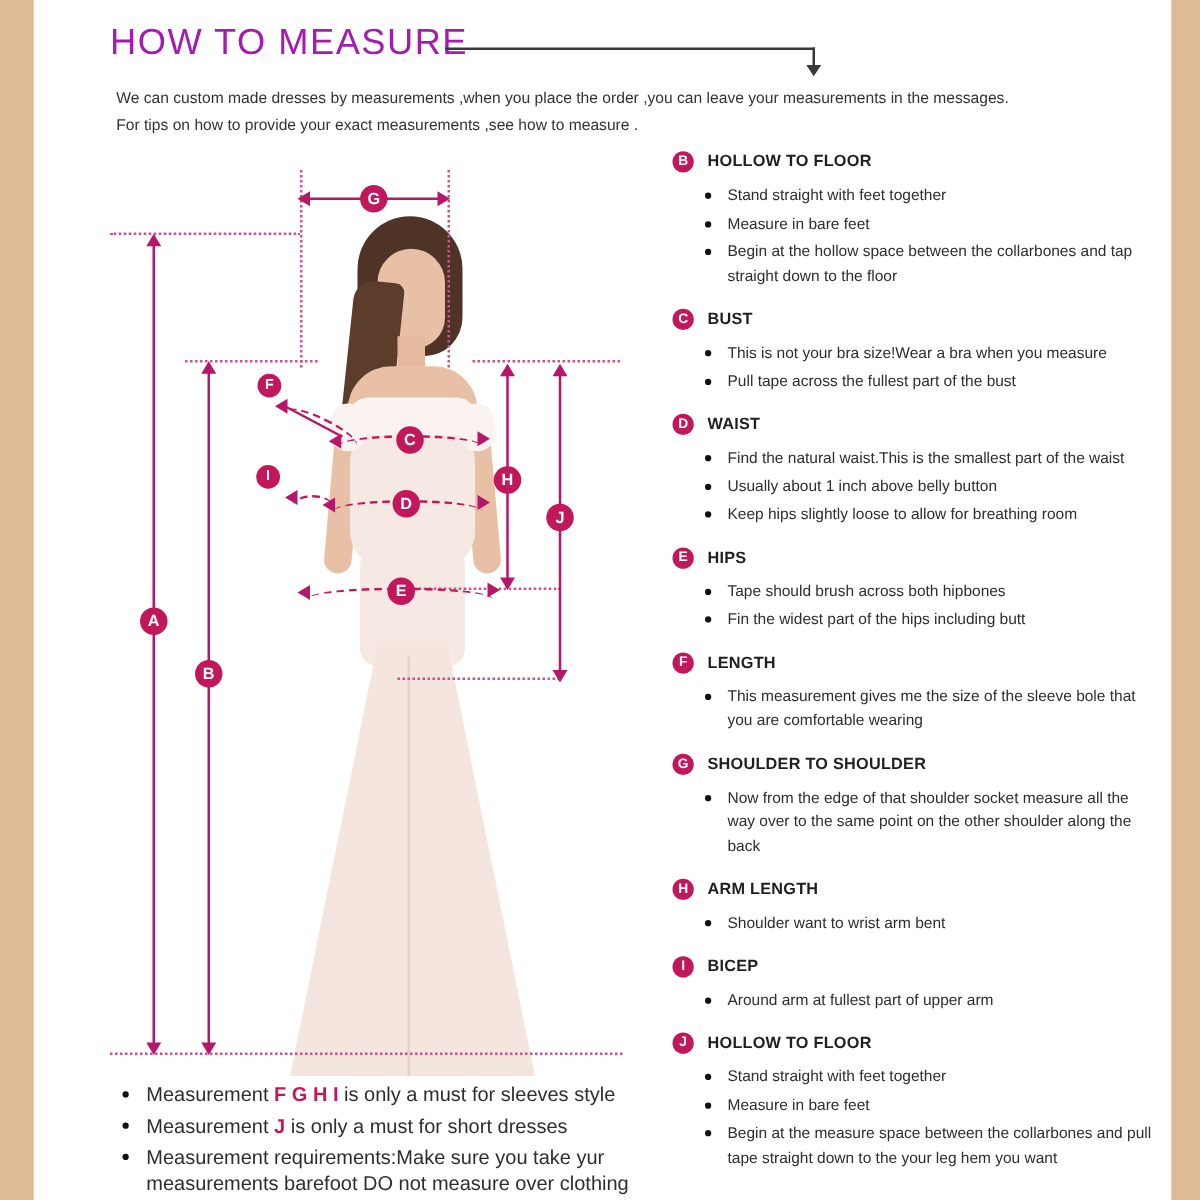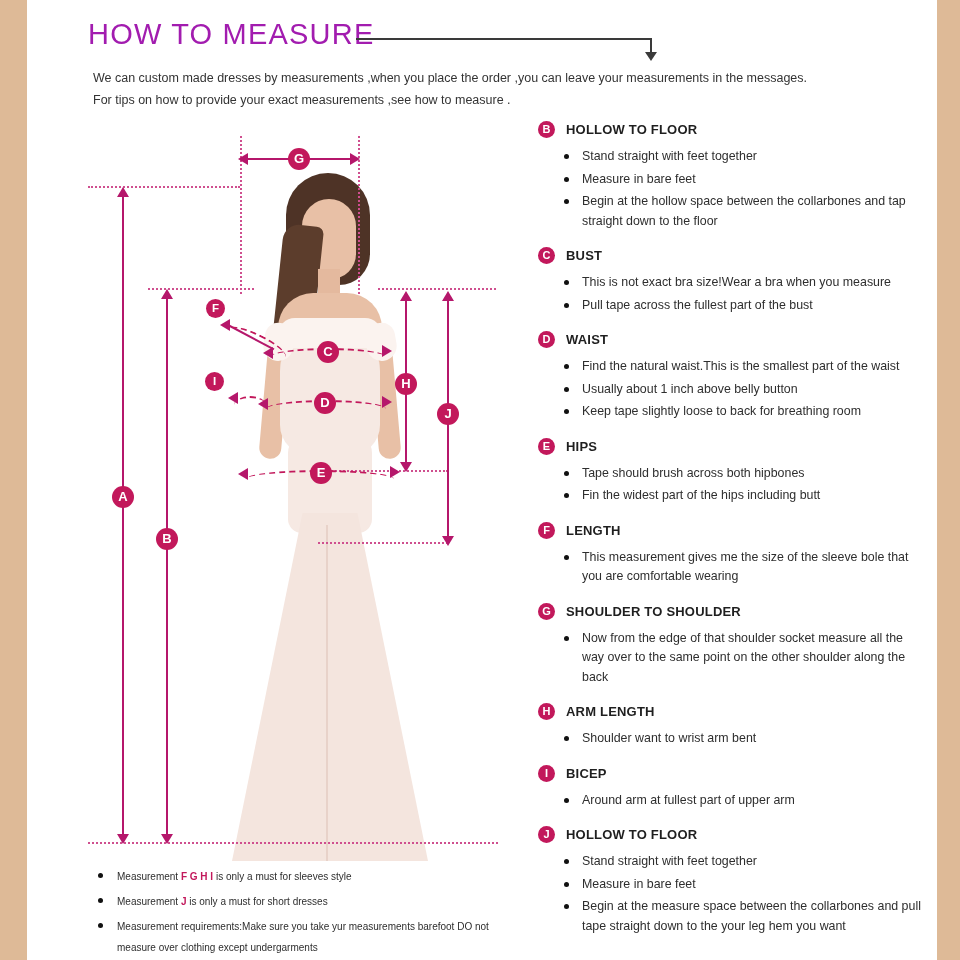--- a/index.html
+++ b/index.html
@@ -311,21 +311,21 @@
   
   #footer {
     position: absolute;
     left: 95px;
     top: 866px;
     width: 430px;
   }
   .fnote {
     position: relative;
     padding-left: 22px;
-    font-size: 10px;
+    font-size: 16px;
     color: #2e2e2e;
     line-height: 21px;
     margin-bottom: 4px;
   }
   .fnote::before {
     content: "";
     position: absolute;
     left: 3px;
     top: 7px;
     width: 5px;
@@ -440,32 +440,32 @@
       <div class="bullet">Stand straight with feet together</div>
       <div class="bullet">Measure in bare feet</div>
       <div class="bullet">Begin at the hollow space between the  collarbones and tap straight down to the floor</div>
     </div>
 
     <div class="sec">
       <div class="sec-head">
         <span class="sec-badge">C</span>
         <span class="sec-title">BUST</span>
       </div>
-      <div class="bullet">This is not exact bra size!Wear a bra when you measure</div>
+      <div class="bullet">This is not your bra size!Wear a bra when you measure</div>
       <div class="bullet">Pull tape across the fullest part of the bust</div>
     </div>
 
     <div class="sec">
       <div class="sec-head">
         <span class="sec-badge">D</span>
         <span class="sec-title">WAIST</span>
       </div>
       <div class="bullet">Find the natural waist.This is the smallest part of the waist</div>
       <div class="bullet">Usually about 1 inch above belly button</div>
-      <div class="bullet">Keep tape slightly loose to back for breathing room</div>
+      <div class="bullet">Keep hips slightly loose to allow for breathing room</div>
     </div>
 
     <div class="sec">
       <div class="sec-head">
         <span class="sec-badge">E</span>
         <span class="sec-title">HIPS</span>
       </div>
       <div class="bullet">Tape should brush across both hipbones</div>
       <div class="bullet">Fin the widest part of the hips including butt</div>
     </div>

